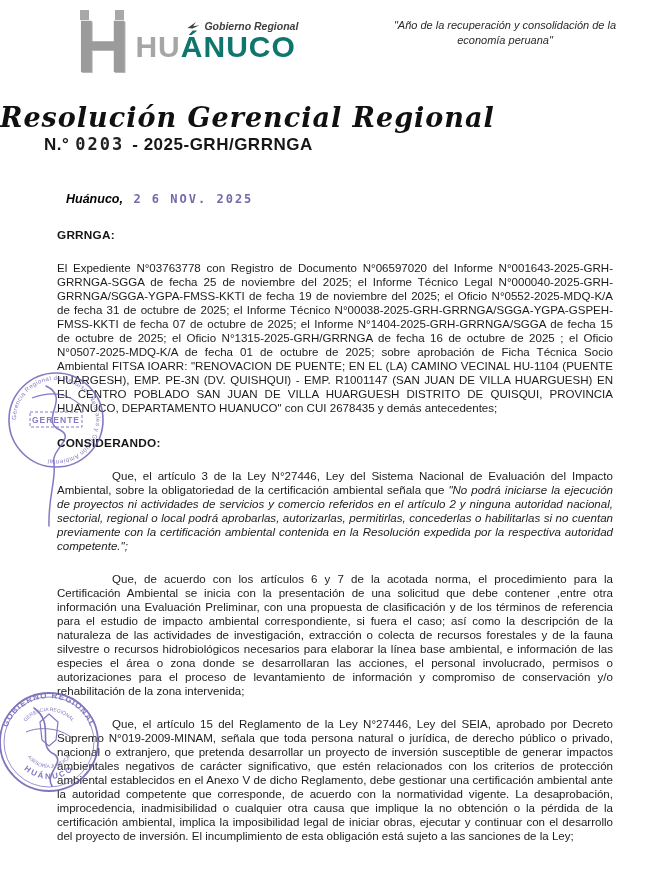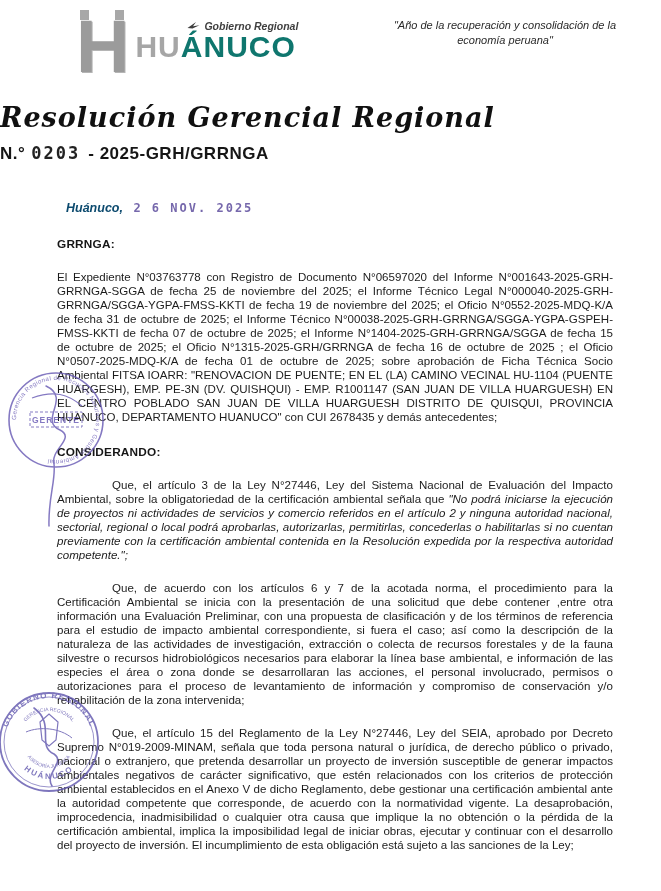--- a/index.html
+++ b/index.html
@@ -40,28 +40,28 @@
   .motto {
     position: absolute; right: 32px; top: 18px; width: 248px;
     font-size: 11px; font-style: italic; text-align: center; color: #2a2a2a; line-height: 1.35;
   }
   
   .title-block { text-align: left; margin-top: 14px; }
   .title-script {
     font-family: "DejaVu Serif", serif; font-style: italic; font-weight: bold;
     font-size: 27px; color: #101010; letter-spacing: 1px;
   }
-  .title-number { margin-top: 10px; font-size: 17px; font-weight: bold; color: #161616; letter-spacing: 0.5px; }
+  .title-number { margin-top: 1px; font-size: 17px; font-weight: bold; color: #161616; letter-spacing: 0.5px; padding-left: 44px; }
   .title-number .nstamp {
     font-family: "DejaVu Sans Mono", monospace; font-weight: bold;
     letter-spacing: 2px; margin: 0 8px 0 6px; color: #222;
   }
   
   .date-line { margin: 34px 0 0 66px; }
-  .city { font-size: 12.5px; font-weight: bold; font-style: italic; color: #0c4a6e; }
+  .city { font-size: 12.5px; font-weight: bold; font-style: italic; color: #000000; }
   .date-stamp {
     font-family: "DejaVu Sans Mono", monospace; font-weight: bold;
     font-size: 12px; color: #7668ac; letter-spacing: 2px; margin-left: 6px;
   }
   
   .body-text { margin: 0 48px 0 57px; }
   .sec-h { font-size: 11.8px; font-weight: bold; color: #161616; margin-top: 21px; letter-spacing: 0.2px; }
   .para {
     margin-top: 19px; font-size: 11.55px; line-height: 14px;
     text-align: justify; text-indent: 55px; color: #1c1c1c;

